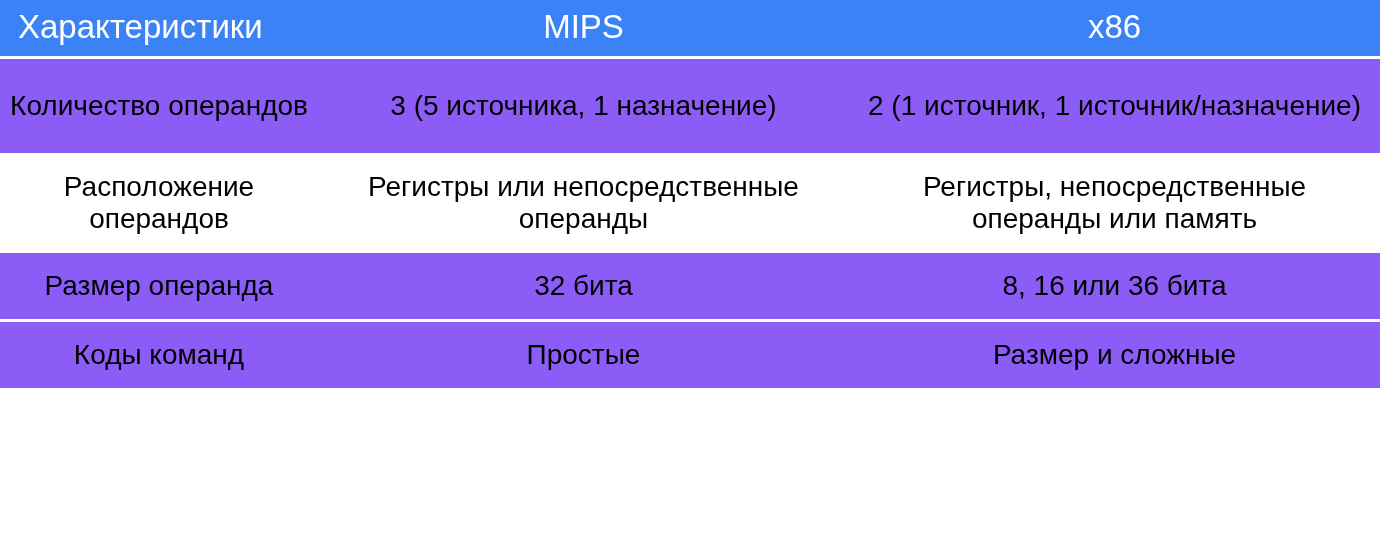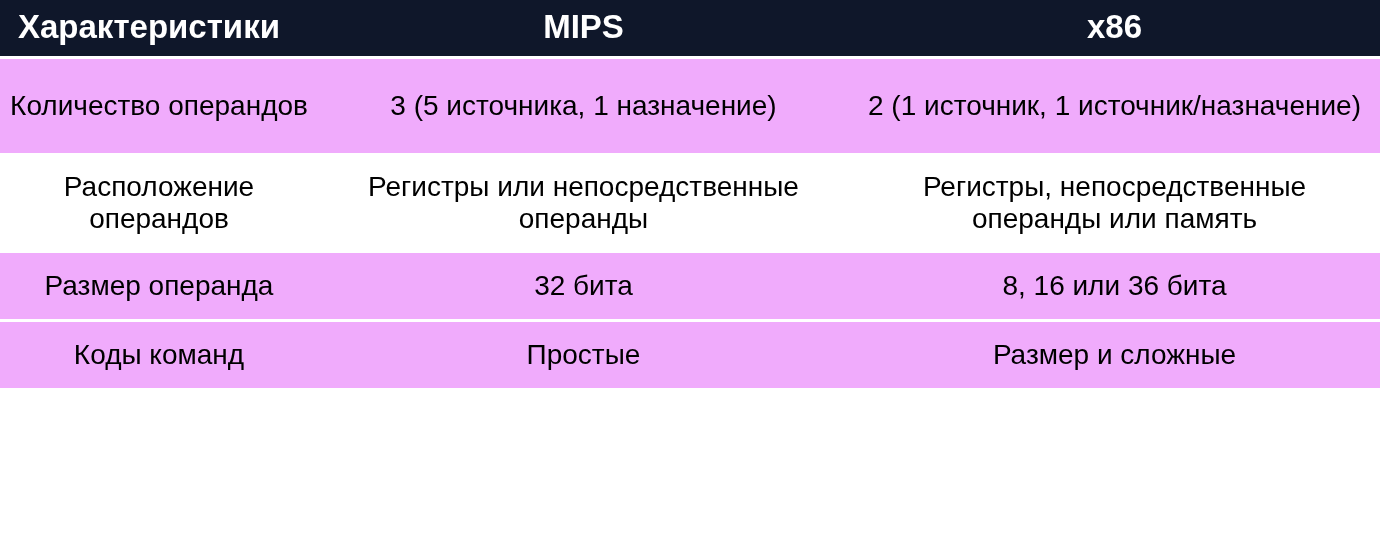--- a/index.html
+++ b/index.html
@@ -23,24 +23,24 @@
     border-collapse: collapse;
     width: 1380px;
     table-layout: fixed;
     background: #ffffff;
   }
   table.comparison col.c0 { width: 318px; }
   table.comparison col.c1 { width: 531px; }
   table.comparison col.c2 { width: 531px; }
 
   thead th {
-    background: #0f172a;
+    background: #3b82f6;
     color: #ffffff;
     font-size: 33px;
-    font-weight: bold;
+    font-weight: normal;
     text-align: center;
     padding: 9px 6px 11px 6px;
     border: 0;
     line-height: 1.08;
   }
   thead th.head-left {
     text-align: left;
     padding-left: 18px;
   }
   tbody td {
@@ -49,21 +49,21 @@
     text-align: center;
     vertical-align: middle;
     padding: 6px 10px;
     line-height: 1.14;
     border-top: 3px solid #ffffff;
     border-bottom: 3px solid #ffffff;
     border-left: 0;
     border-right: 0;
   }
   tbody tr.alt td {
-    background: #f0abfc;
+    background: #8b5cf6;
   }
   tbody tr.plain td {
     background: #ffffff;
   }
   tbody tr.tall td { height: 82px; }
   tbody tr.short td { height: 54px; }
 </style>
 </head>
 <body>
 

